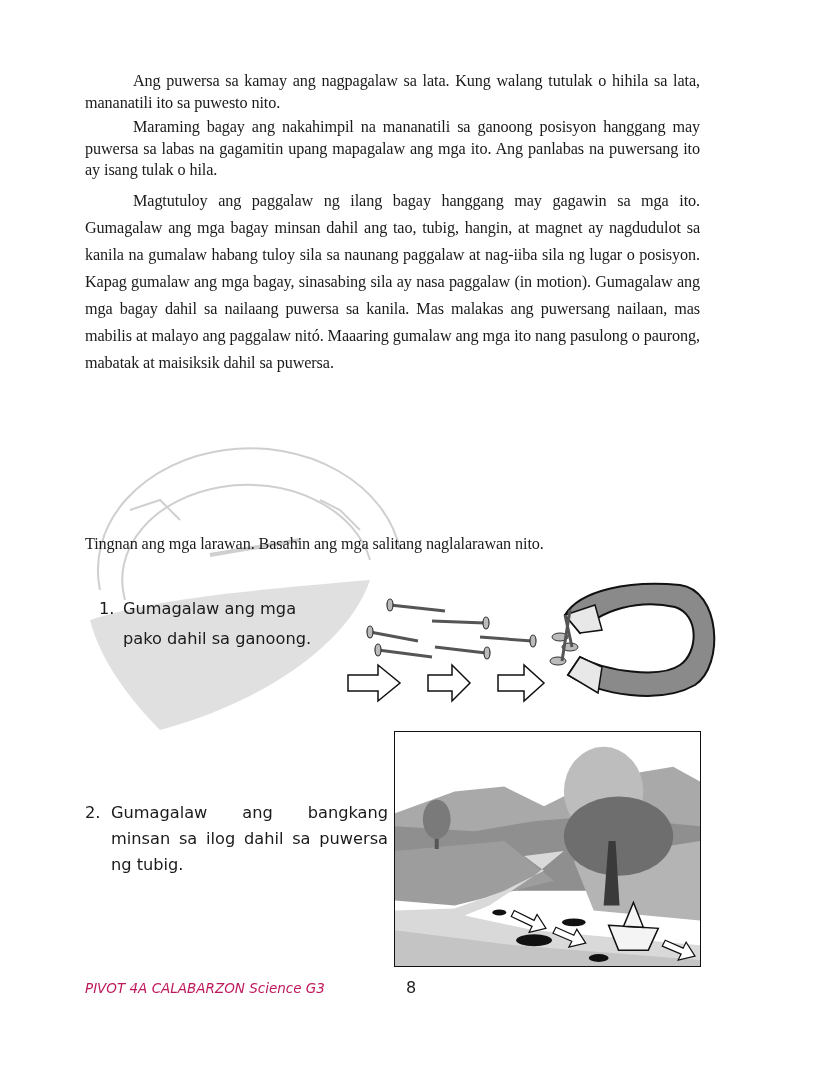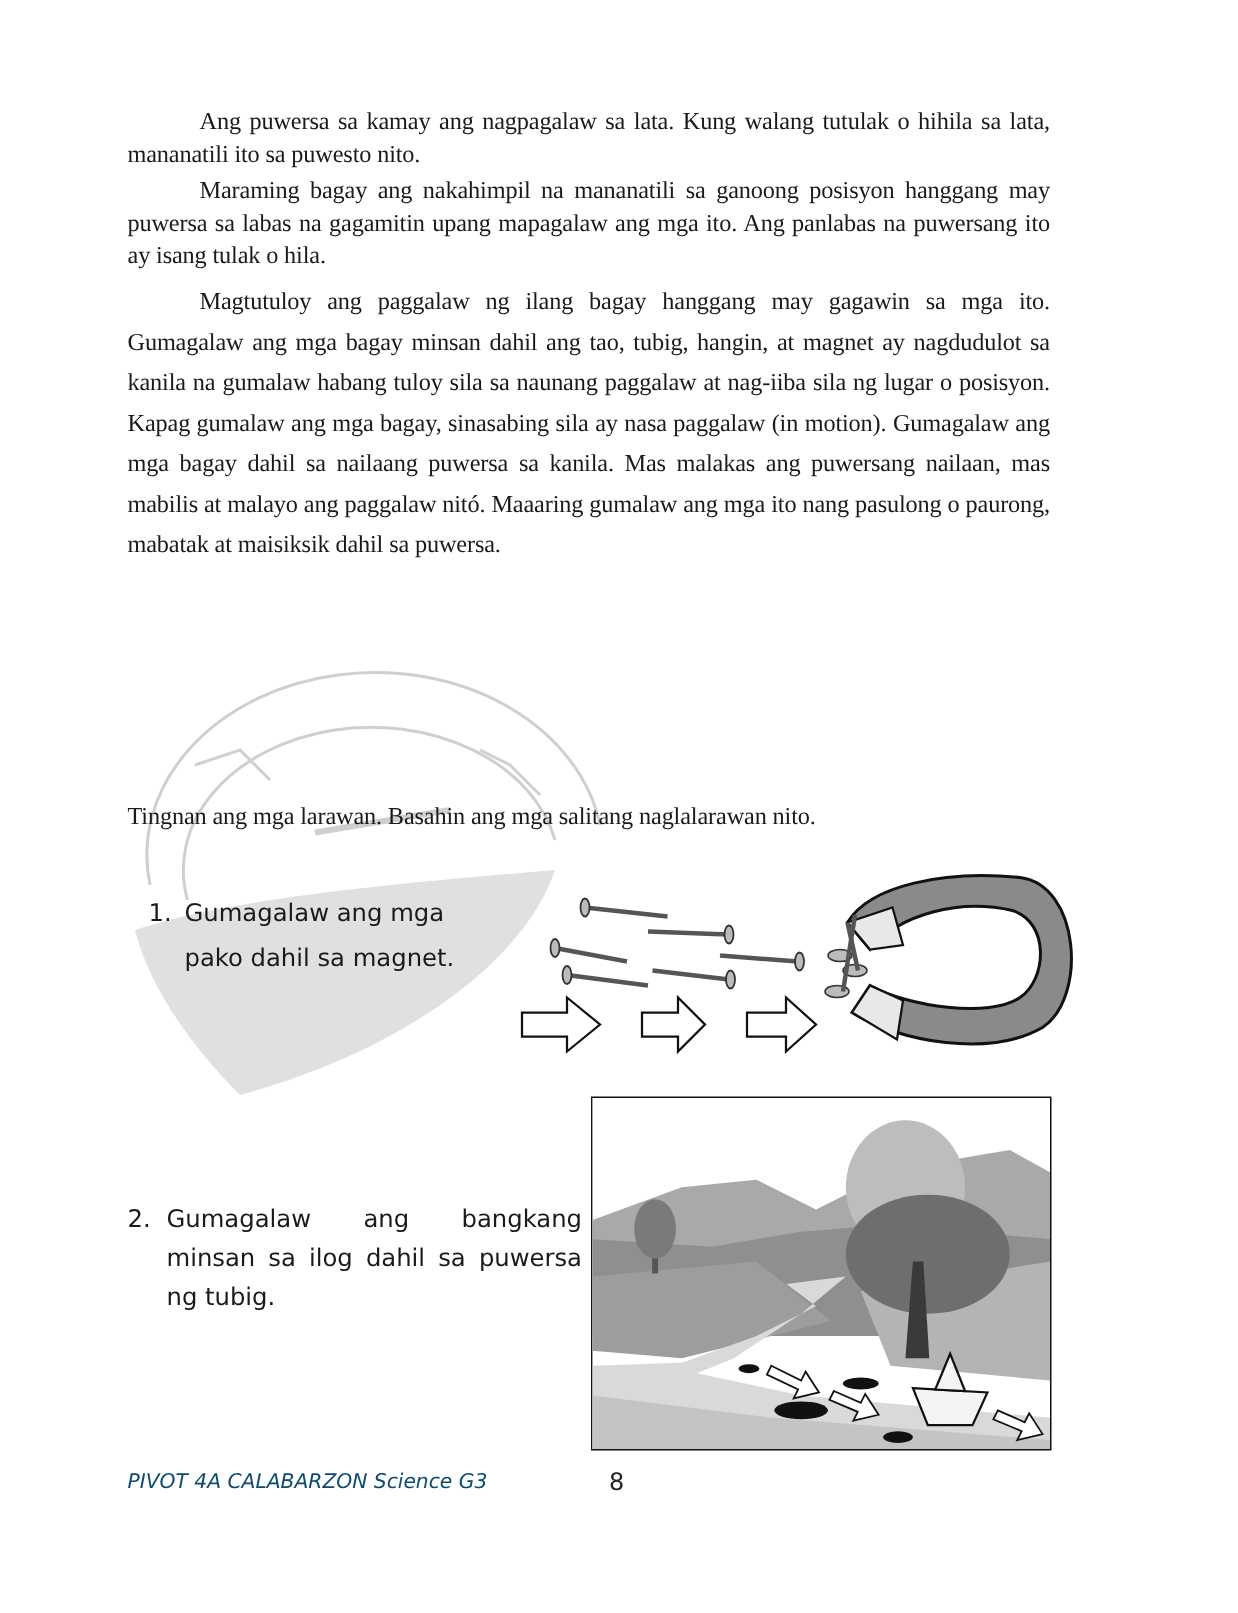--- a/index.html
+++ b/index.html
@@ -16,21 +16,21 @@
     #instr { top: 487px; line-height: 27px; margin-top: 44px; }
     .item1 { position: absolute; left: 85px; top: 594px; font-size: 16.2px; line-height: 30px; z-index: 1; margin-left: 14px; }
     .item1 .num { display: inline-block; width: 24px; }
     .item1 .cont { padding-left: 24px; }
     .fig1 { position: absolute; left: 340px; top: 575px; width: 380px; height: 135px; z-index: 1; }
     .item2 { position: absolute; left: 85px; top: 800px; width: 303px; font-size: 16.2px; line-height: 26px; z-index: 1; text-align: justify; }
     .item2 .row { display: flex; }
     .item2 .num { width: 26px; flex: none; }
     .item2 .body { flex: 1; text-align: justify; text-align-last: left; }
     .fig2 { position: absolute; left: 394px; top: 731px; width: 307px; height: 236px; border: 1.5px solid #111; box-sizing: border-box; overflow: hidden; z-index: 1; background: #fff; }
-    .footer-left { position: absolute; left: 85px; top: 980px; font-size: 13.5px; font-style: italic; color: #0c4a6e; z-index: 1; }
+    .footer-left { position: absolute; left: 85px; top: 980px; font-size: 13.5px; font-style: italic; color: #be185d; z-index: 1; }
     .page-num { position: absolute; left: 406px; top: 978px; font-size: 16px; color: #222; z-index: 1; }
   </style>
 </head>
 <body>
 
 <svg class="watermark" viewBox="0 0 360 300">
   <g fill="none" stroke="#cfcfcf" stroke-width="2">
     <path d="M30 150 A150 120 0 0 1 330 110"></path>
     <path d="M55 160 A125 95 0 0 1 300 120"></path>
     <path d="M140 115 L230 100" stroke-width="4"></path>
@@ -48,21 +48,21 @@
 <div class="para indent loose" id="p3">
   <p>Magtutuloy ang paggalaw ng ilang bagay hanggang may gagawin sa mga ito. Gumagalaw ang mga bagay minsan dahil ang tao, tubig, hangin, at magnet ay nagdudulot sa kanila na gumalaw habang tuloy sila sa naunang paggalaw at nag-iiba sila ng lugar o posisyon. Kapag gumalaw ang mga bagay, sinasabing sila ay nasa paggalaw (in motion). Gumagalaw ang mga bagay dahil sa nailaang puwersa sa kanila. Mas malakas ang puwersang nailaan, mas mabilis at malayo ang paggalaw nitó. Maaaring gumalaw ang mga ito nang pasulong o paurong, mabatak at maisiksik dahil sa puwersa.</p>
 </div>
 
 <div class="para" id="instr">
   <p>Tingnan ang mga larawan. Basahin ang mga salitang naglalarawan nito.</p>
 </div>
 
 <div class="item1">
   <div><span class="num">1.</span><span>Gumagalaw ang mga</span></div>
-  <div class="cont">pako dahil sa magnet.</div>
+  <div class="cont">pako dahil sa ganoong.</div>
 </div>
 
 <svg class="fig1" viewBox="0 0 380 135">
 
   <g stroke="#333" stroke-width="1.2">
     <g>
         <line x1="50" y1="30" x2="105" y2="36" stroke-width="3" stroke="#555"></line>
         <ellipse cx="50" cy="30" rx="3" ry="6" fill="#bbb"></ellipse>
       </g>
     <g>

